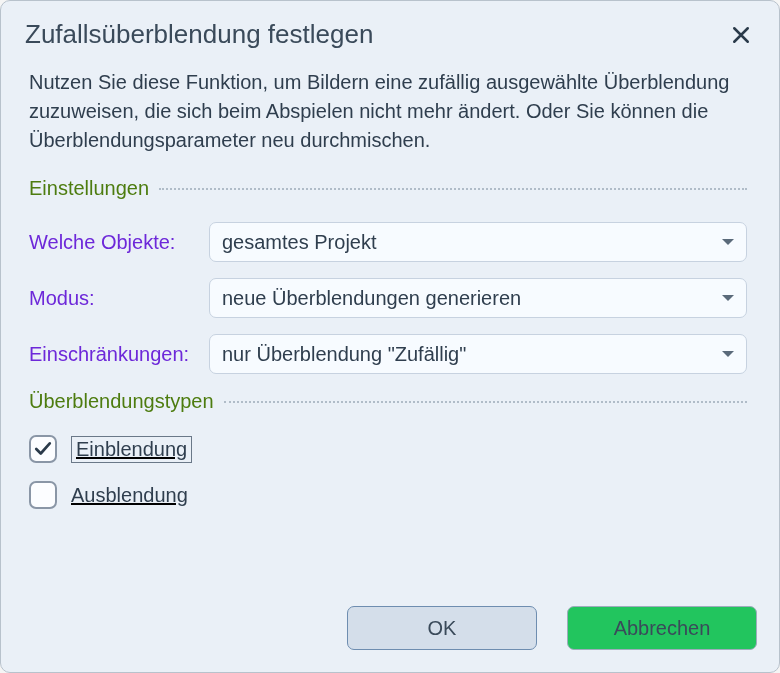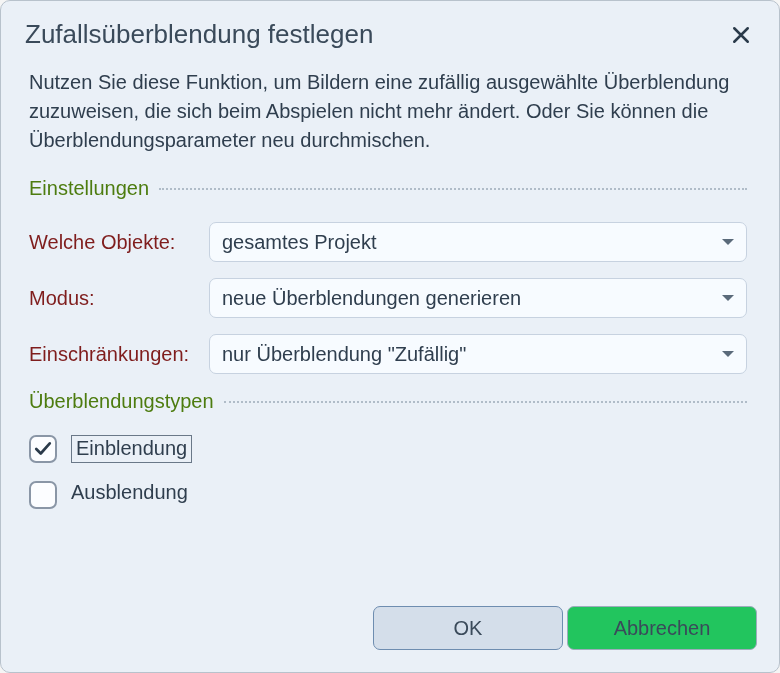--- a/index.html
+++ b/index.html
@@ -66,21 +66,21 @@
   height: 0;
 }
 .form-row {
   display: flex;
   align-items: center;
   margin-bottom: 16px;
 }
 .form-label {
   width: 180px;
   font-size: 20px;
-  color: #7f1d1d;
+  color: #6d28d9;
 }
 .dropdown {
   flex: 1;
   background: #f7fbff;
   border: 1px solid #c7d2e0;
   border-radius: 7px;
   height: 40px;
   display: flex;
   align-items: center;
   justify-content: space-between;
@@ -97,21 +97,23 @@
   border-right: 6px solid transparent;
   border-top: 6px solid #5a6a7a;
 }
 .hint {
   font-size: 20px;
   color: #2f3e4e;
   margin: 6px 0 20px 0;
 }
 .checkbox-row {
   display: flex;
+  align-items: center;
   margin-bottom: 18px;
+  text-decoration: underline;
 }
 .checkbox {
   width: 28px;
   height: 28px;
   border: 2px solid #8a96a6;
   border-radius: 7px;
   background: #fcfdff;
   margin-right: 14px;
   display: flex;
   align-items: center;
@@ -124,21 +126,21 @@
   font-size: 20px;
   color: #2f3e4e;
 }
 .checkbox-label.focused {
   border: 1px solid #6a7888;
   padding: 1px 4px;
 }
 .footer {
   display: flex;
   justify-content: flex-end;
-  gap: 4px;
+  gap: 30px;
   padding: 0 22px 22px 0;
 }
 .btn {
   min-width: 190px;
   height: 44px;
   border: 1px solid #9eacbc;
   border-radius: 7px;
   background: #22c55e;
   font-size: 20px;
   color: #3a4a5a;

